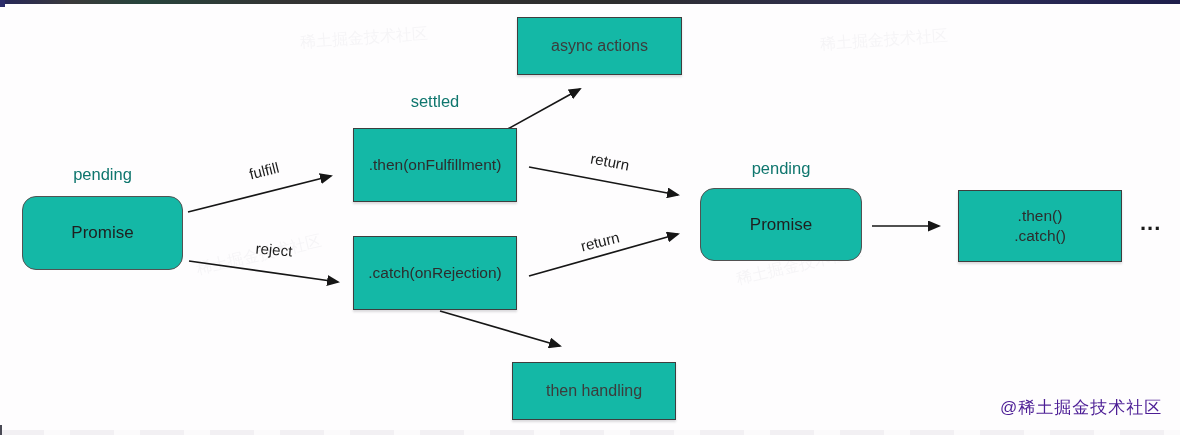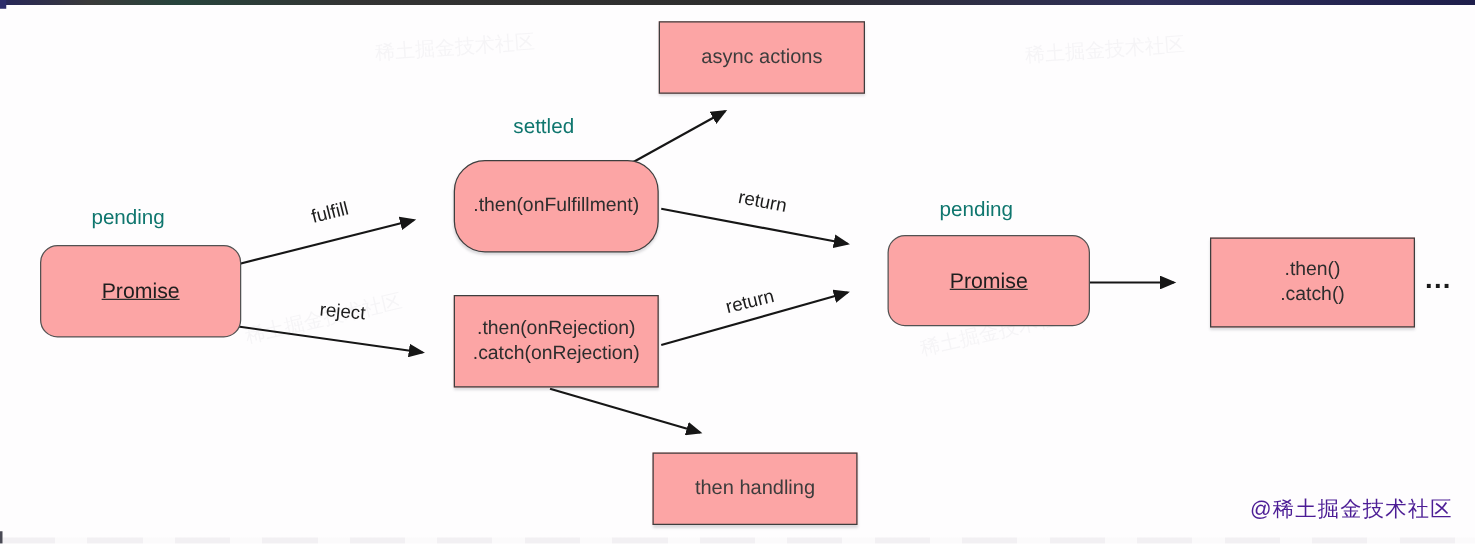--- a/index.html
+++ b/index.html
@@ -13,27 +13,26 @@
   }
   .top-left-chip{position:absolute;left:0;top:0;width:5px;height:7px;background:#2c2c6a;}
   .bottom-strip{
     position:absolute;left:0;bottom:0;width:1180px;height:5px;
     background:repeating-linear-gradient(90deg,#f2f0f3 0 44px,#fbfafb 44px 70px);
   }
   .bottom-left-tick{position:absolute;left:0;bottom:0;width:2px;height:10px;background:#4a4a55;}
   .arrows{position:absolute;left:0;top:0;width:1180px;height:435px;pointer-events:none;}
   .arrows path.edge{stroke:#161616;stroke-width:1.7;fill:none;}
   .box{
-    position:absolute;box-sizing:border-box;border:1.8px solid #3e3e3e;background:#fca5a5;
+    position:absolute;box-sizing:border-box;border:1.8px solid #3e3e3e;background:#14b8a6;
     display:flex;flex-direction:column;align-items:center;justify-content:center;
     text-align:center;font-size:15.5px;color:#2d2d2d;
     box-shadow:0 2px 2px rgba(60,60,70,0.18);
-    margin-left:10px;
   }
-  .rounded{border-radius:14px;border-color:#525252;box-shadow:none;text-decoration:underline;}
+  .rounded{border-radius:14px;border-color:#525252;box-shadow:none;}
   .promise-title{font-size:17px;color:#1f1f1f;}
   .code{line-height:1.32;white-space:nowrap;}
   .state-label{position:absolute;text-align:center;font-size:16.5px;color:#0f766e;}
   .edge-label{position:absolute;font-size:15px;color:#1c1c1c;text-align:center;white-space:nowrap;}
   .node-label{font-size:16px;color:#3c3c3c;}
   .ellipsis{position:absolute;font-size:22px;font-weight:700;color:#1a1a1a;letter-spacing:1px;line-height:1;}
   .wm-corner{position:absolute;left:1000px;top:396px;font-size:17px;color:#4c1d95;letter-spacing:1px;}
   .wm-faint{position:absolute;font-size:16px;color:#6a6a80;opacity:0.055;transform:rotate(-13deg);white-space:nowrap;}
 </style>
 </head>
@@ -65,30 +64,29 @@
   </svg>
 
   <div class="state-label" style="left:22px;top:165px;width:161px;">pending</div>
   <div class="state-label" style="left:353px;top:92px;width:164px;">settled</div>
   <div class="state-label" style="left:700px;top:159px;width:162px;">pending</div>
 
   <div class="box rounded" style="left:22px;top:196px;width:161px;height:74px;">
     <span class="promise-title">Promise</span>
   </div>
 
-  <div class="box" style="left:353px;top:128px;width:164px;height:74px;border-radius:25px;">
+  <div class="box" style="left:353px;top:128px;width:164px;height:74px;">
     <span class="code">.then(onFulfillment)</span>
   </div>
 
   <div class="box" style="left:517px;top:17px;width:165px;height:58px;">
     <span class="node-label">async actions</span>
   </div>
 
   <div class="box" style="left:353px;top:236px;width:164px;height:74px;">
-    <span class="code">.then(onRejection)</span>
     <span class="code">.catch(onRejection)</span>
   </div>
 
   <div class="box" style="left:512px;top:362px;width:164px;height:58px;">
     <span class="node-label">then handling</span>
   </div>
 
   <div class="box rounded" style="left:700px;top:188px;width:162px;height:73px;">
     <span class="promise-title">Promise</span>
   </div>

